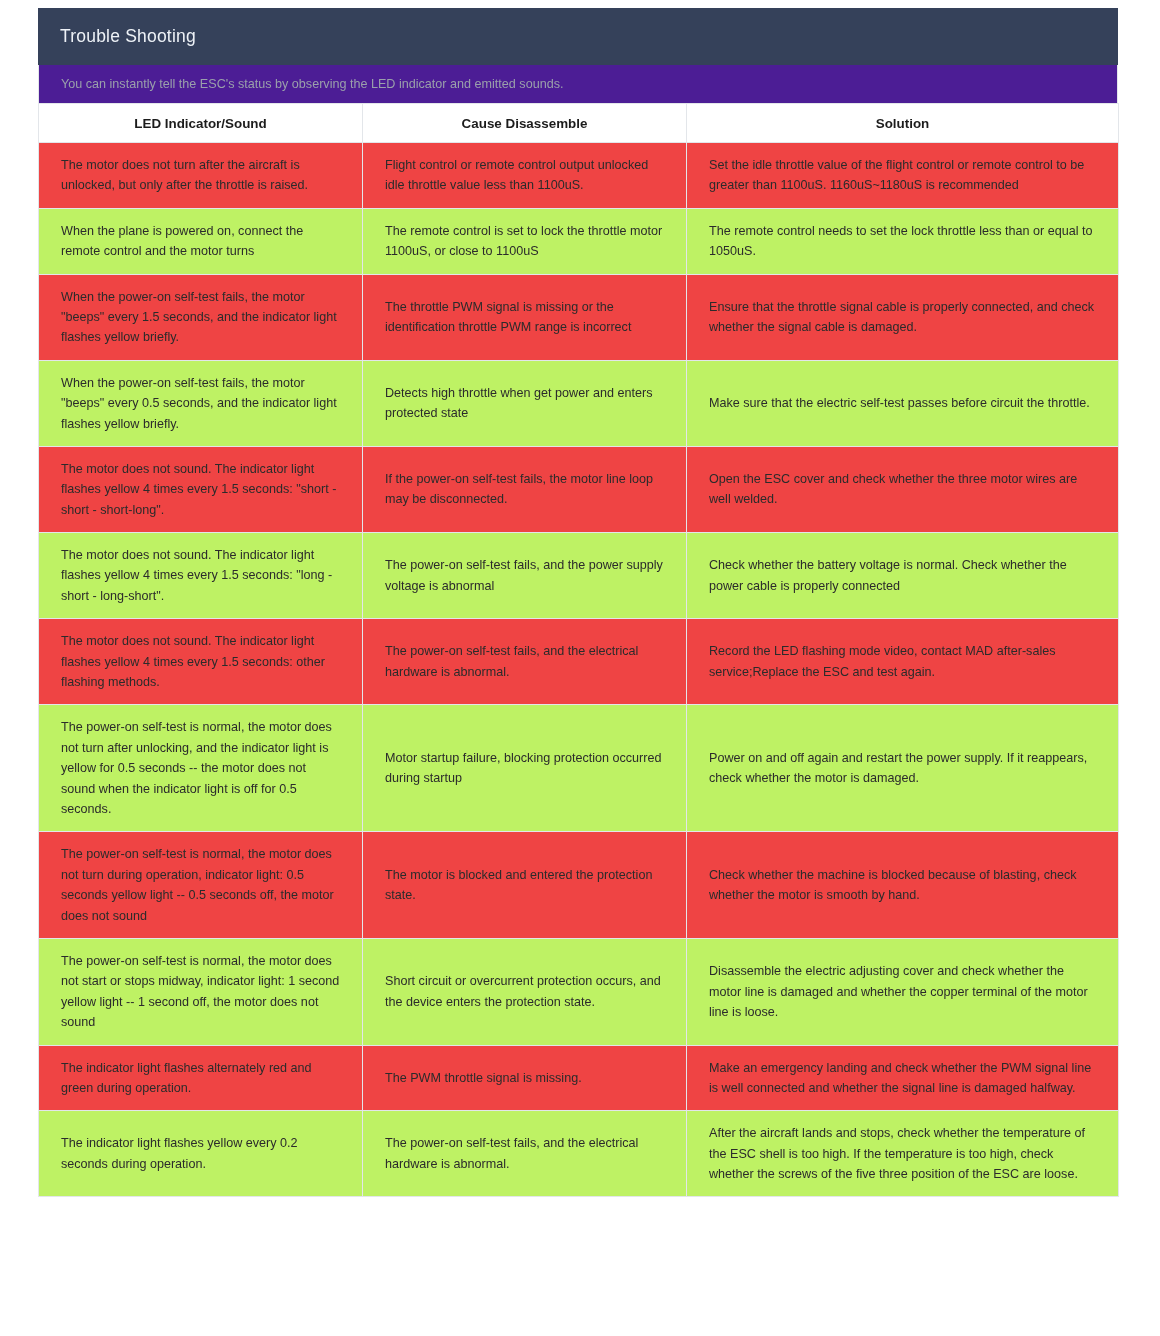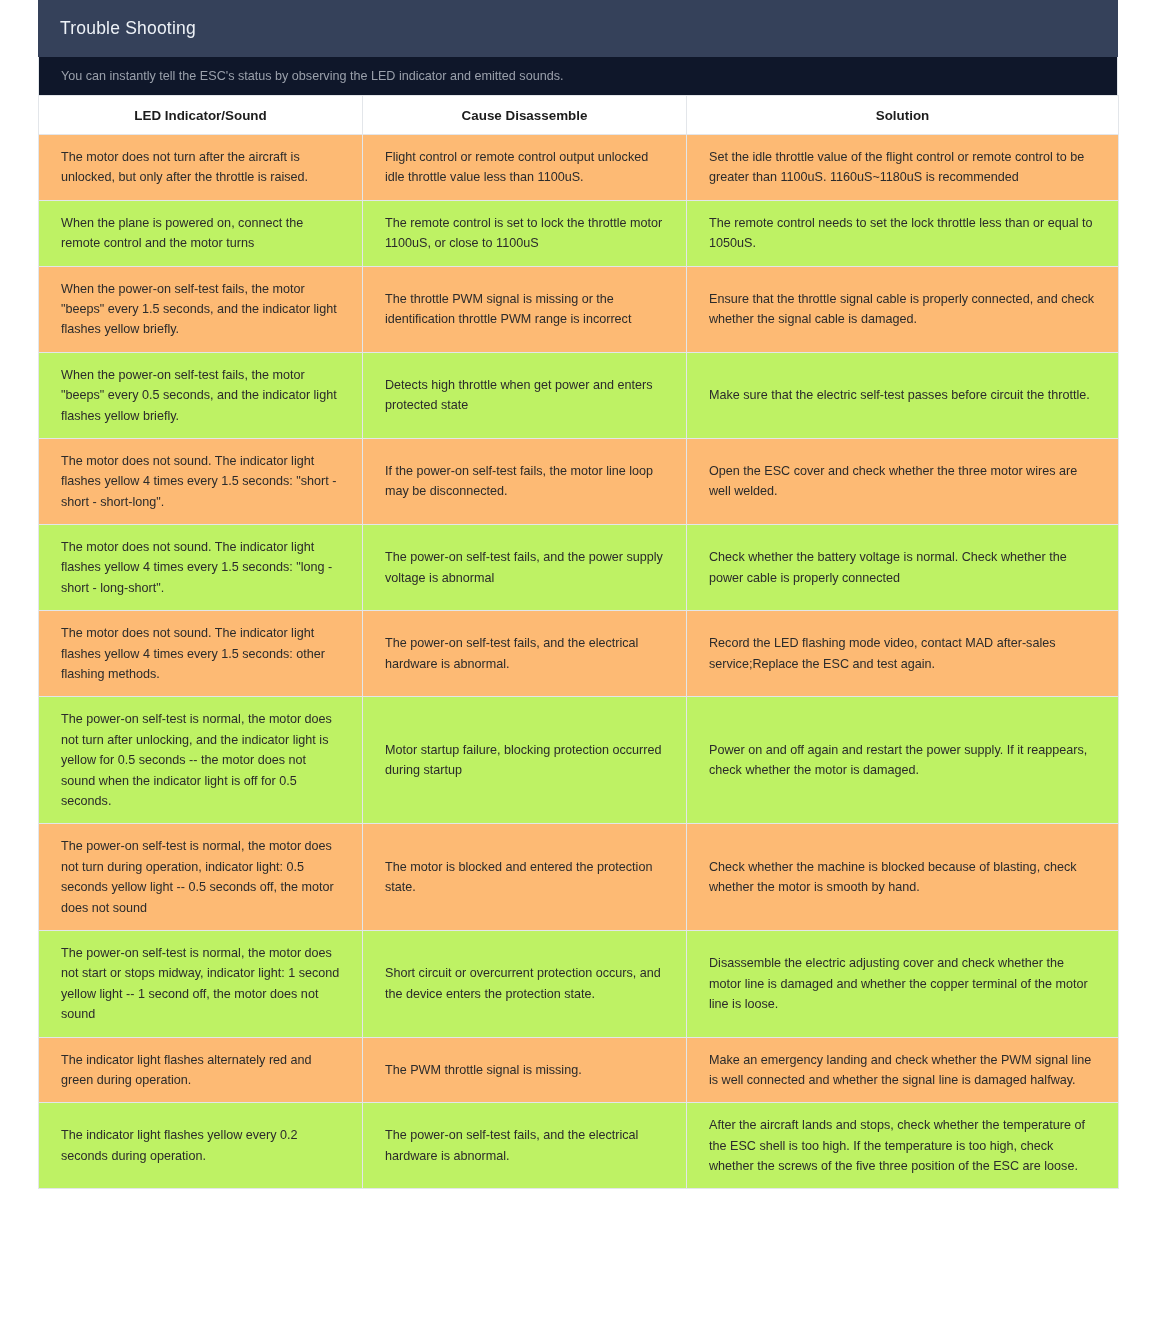--- a/index.html
+++ b/index.html
@@ -17,42 +17,42 @@
   .page {
     position: relative;
     width: 1160px;
     height: 1336px;
     box-sizing: border-box;
   }
 
   .panel {
     position: absolute;
     left: 38px;
-    top: 0px;
+    top: 8px;
     width: 1080px;
   }
 
   .panel-header {
     background: #35415a;
     height: 57px;
     box-sizing: border-box;
     padding: 0 0 0 22px;
     display: flex;
     align-items: center;
   }
   .panel-title {
     color: #eef2f7;
     font-size: 17.5px;
     font-weight: 400;
     letter-spacing: 0.2px;
     line-height: 1;
   }
 
   .panel-subtitle-wrap {
-    background: #0f172a;
+    background: #4c1d95;
     border-left: 1px solid #e3e6ea;
     border-right: 1px solid #e3e6ea;
     box-sizing: border-box;
     height: 38px;
     display: flex;
     align-items: center;
     padding-left: 22px;
   }
   .panel-subtitle {
     color: #9aa0ab;
@@ -86,21 +86,21 @@
   table.ts-table tbody td {
     border: 1px solid #e3e6ea;
     vertical-align: middle;
     font-size: 12.6px;
     line-height: 1.62;
     color: #2b2b2b;
     padding: 12px 22px 12px 22px;
   }
 
   table.ts-table tbody tr.odd td {
-    background: #fdba74;
+    background: #ef4444;
   }
   table.ts-table tbody tr.even td {
     background: #bef264;
   }
 
   td.col-led   { padding-right: 18px; }
   td.col-cause { padding-right: 18px; }
   td.col-sol   { padding-right: 26px; }
 </style>
 </head>

